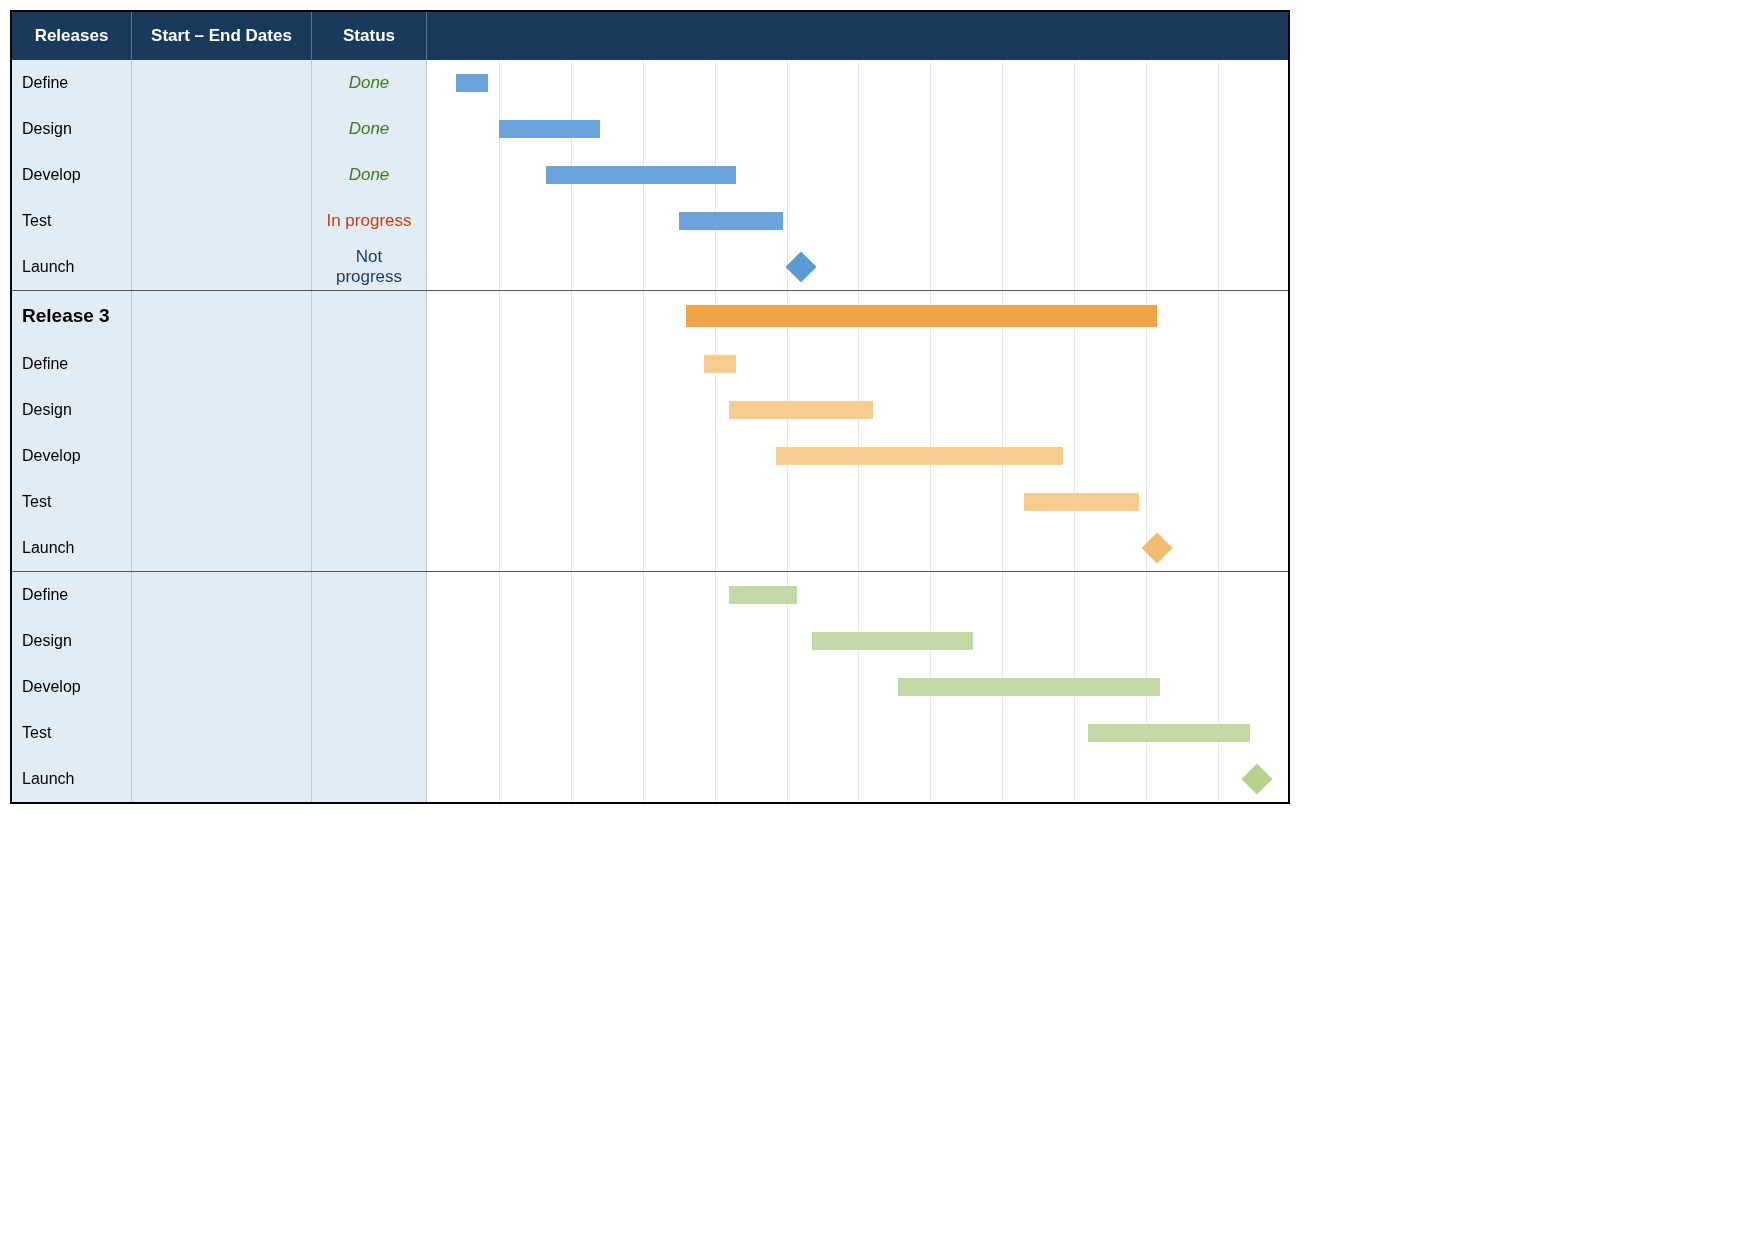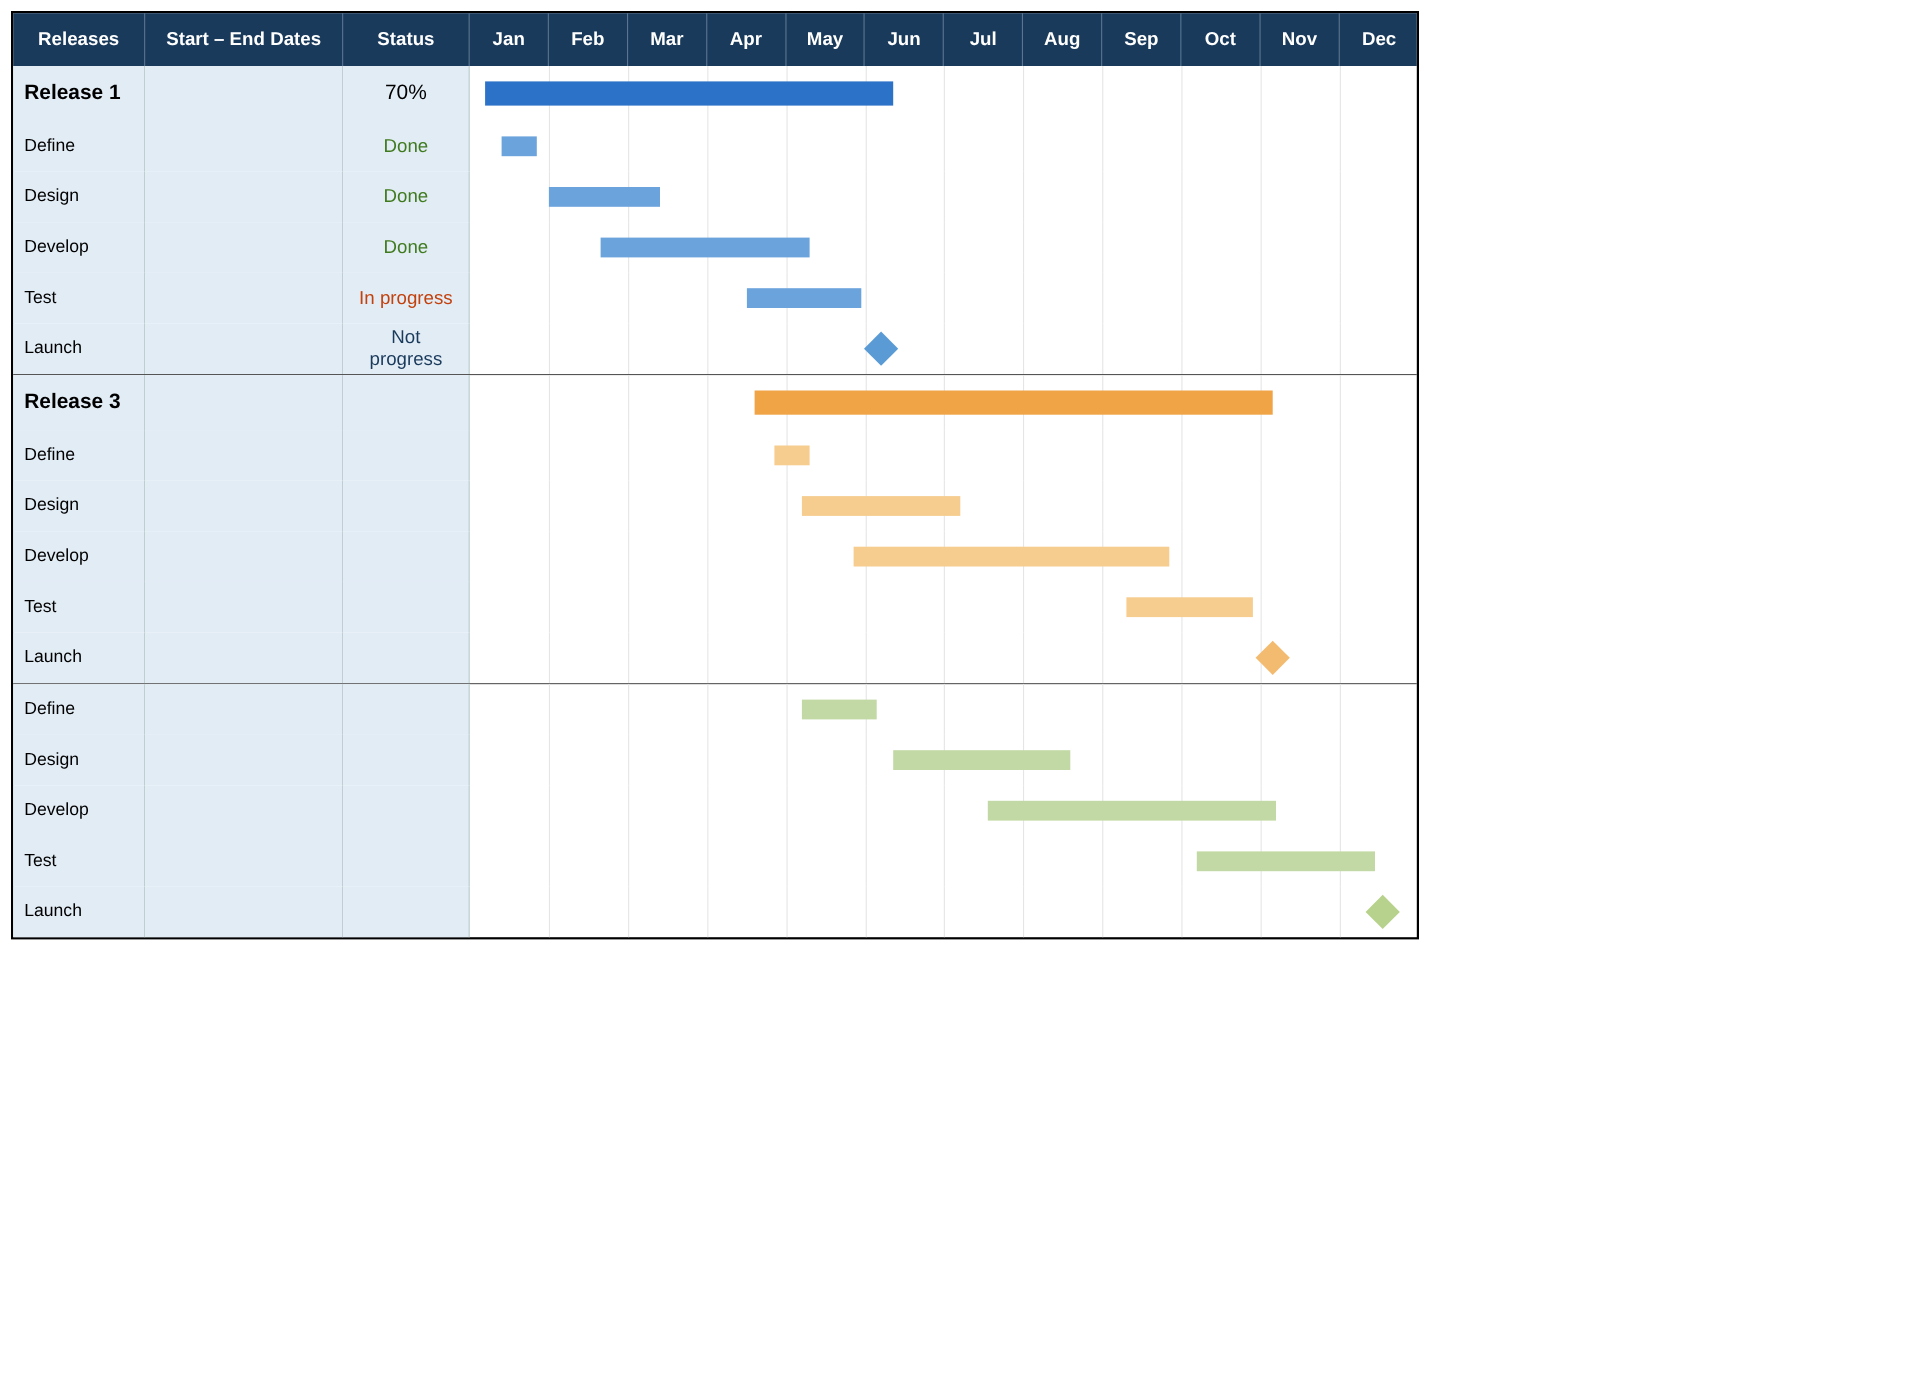--- a/index.html
+++ b/index.html
@@ -53,21 +53,21 @@
     align-items: center;
     font-size: 16px;
   }
   .left-cell.name { width: 120px; flex:none; }
   .left-cell.dates { width: 180px; flex:none; }
   .left-cell.status { width: 115px; flex:none; justify-content: center; text-align:center; font-size: 17px; }
 
   .summary .left-cell.name { font-weight: bold; font-size: 19px; }
   .summary .left-cell.status { font-size: 19px; }
 
-  .status-done { color: #3f7a1e; }
+  .status-done { color: #3f7a1e; font-style: italic; }
   .status-progress { color: #c2410c; }
   .status-notstarted { color: #1a3a5c; }
 
   .timeline {
     position: relative;
     flex: none;
     width: 862.8px; 
     height: 100%;
   }
   .gridline {
@@ -94,57 +94,24 @@
 </style>
 </head>
 <body>
 
 <div class="gantt">
 
   <div class="header-row">
     <div class="header-cell col-name">Releases</div>
     <div class="header-cell col-dates">Start – End Dates</div>
     <div class="header-cell col-status">Status</div>
-    <div id="month-headers" style="display:flex">
-        <div class="header-cell col-month">Jan</div>
-        <div class="header-cell col-month">Feb</div>
-        <div class="header-cell col-month">Mar</div>
-        <div class="header-cell col-month">Apr</div>
-        <div class="header-cell col-month">May</div>
-        <div class="header-cell col-month">Jun</div>
-        <div class="header-cell col-month">Jul</div>
-        <div class="header-cell col-month">Aug</div>
-        <div class="header-cell col-month">Sep</div>
-        <div class="header-cell col-month">Oct</div>
-        <div class="header-cell col-month">Nov</div>
-        <div class="header-cell col-month">Dec</div>
-      </div>
   </div>
 
   <div id="gantt-body">
       <div class="group">
-        <div class="row summary">
-          <div class="left-cell name">Release 1</div>
-          <div class="left-cell dates"></div>
-          <div class="left-cell status">70%</div>
-          <div class="timeline">
-            <div class="gridline" style="left: 71.9px;"></div>
-            <div class="gridline" style="left: 143.8px;"></div>
-            <div class="gridline" style="left: 215.7px;"></div>
-            <div class="gridline" style="left: 287.6px;"></div>
-            <div class="gridline" style="left: 359.5px;"></div>
-            <div class="gridline" style="left: 431.4px;"></div>
-            <div class="gridline" style="left: 503.3px;"></div>
-            <div class="gridline" style="left: 575.2px;"></div>
-            <div class="gridline" style="left: 647.1px;"></div>
-            <div class="gridline" style="left: 719px;"></div>
-            <div class="gridline" style="left: 790.9px;"></div>
-            <div class="bar summary-bar" style="left: 14.38px; width: 370.285px; background: rgb(45, 114, 201);"></div>
-          </div>
-        </div>
         <div class="row">
           <div class="left-cell name">Define</div>
           <div class="left-cell dates"></div>
           <div class="left-cell status status-done">Done</div>
           <div class="timeline">
             <div class="gridline" style="left: 71.9px;"></div>
             <div class="gridline" style="left: 143.8px;"></div>
             <div class="gridline" style="left: 215.7px;"></div>
             <div class="gridline" style="left: 287.6px;"></div>
             <div class="gridline" style="left: 359.5px;"></div>

